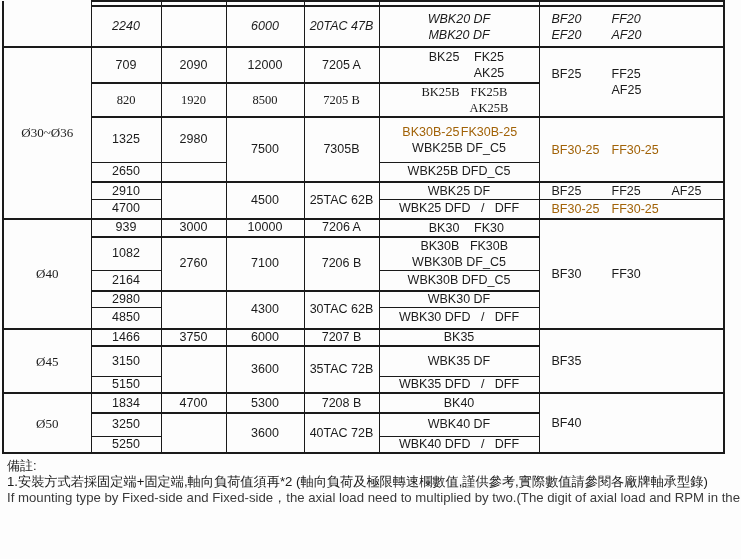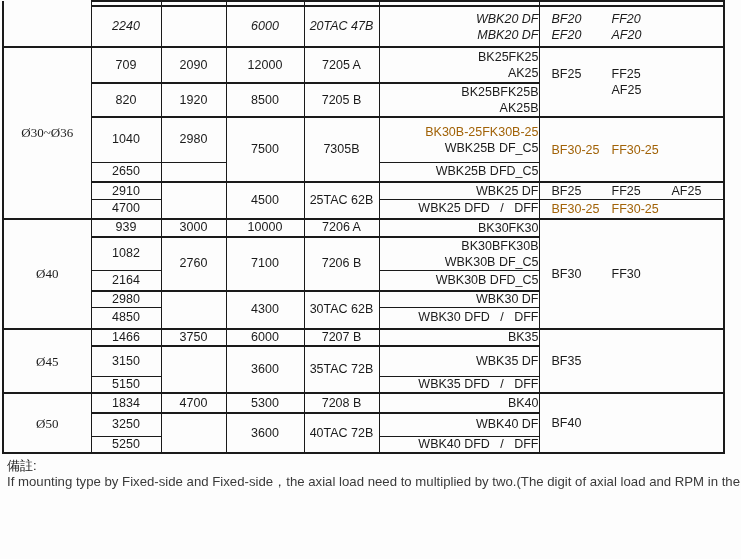--- a/index.html
+++ b/index.html
@@ -15,21 +15,21 @@
   }
   td{
     border:1px solid #1a1a1a;
     font-size:12.5px;line-height:15px;
     text-align:center;vertical-align:middle;
     padding:0;overflow:hidden;white-space:pre;
   }
   tr.g td{border-top-width:2px;}
   tr.g td.nt{border-top:none;}
   td.c0{font-size:13px;font-family:Liberation Serif, serif;}
-  td.c5{text-align:right;padding-left:0;}
+  td.c5{text-align:center;padding-left:0;}
   td.c6{text-align:left;padding-left:12px;}
   .ln{line-height:16px;}
   .seg{display:inline-block;min-width:60px;}
   .blue{color:#a16207;}
   .notes{margin:4px 0 0 7px;}
   .n-title{font-size:13px;line-height:16px;}
   .n-line{font-size:13.2px;line-height:16.2px;white-space:nowrap;}
   .n-en{color:#3a3a3a;}
   .n-blue{color:#7083b2;}
 </style>
@@ -66,29 +66,29 @@
       </tr>
       <tr class="g" style="height: 36px;">
         <td class="c0" rowspan="6">Ø30~Ø36</td>
         <td class="c1">709</td>
         <td class="c2">2090</td>
         <td class="c3">12000</td>
         <td class="c4">7205 A</td>
         <td class="c5"><div class="ln"><span class="seg">BK25</span><span>FK25</span></div><div class="ln"><span class="seg"></span><span>AK25</span></div></td>
         <td class="c6" rowspan="2"><div class="ln"><span class="seg">BF25</span><span>FF25</span></div><div class="ln"><span class="seg"></span><span>AF25</span></div></td>
       </tr>
-      <tr class="g" style="height: 19px;">
+      <tr class="g" style="height: 19px; font-family: Liberation Serif, serif;">
         <td class="c1">820</td>
         <td class="c2">1920</td>
         <td class="c3">8500</td>
         <td class="c4">7205 B</td>
         <td class="c5"><div class="ln"><span class="seg">BK25B</span><span>FK25B</span></div><div class="ln"><span class="seg"></span><span>AK25B</span></div></td>
       </tr>
       <tr class="g" style="height: 45px;">
-        <td class="c1">1040</td>
+        <td class="c1">1325</td>
         <td class="c2">2980</td>
         <td class="c3" rowspan="2">7500</td>
         <td class="c4" rowspan="2">7305B</td>
         <td class="c5"><div class="ln blue"><span class="seg">BK30B-25</span><span>FK30B-25</span></div><div class="ln">WBK25B DF_C5</div></td>
         <td class="c6" rowspan="2"><div class="ln blue"><span class="seg">BF30-25</span><span>FF30-25</span></div></td>
       </tr>
       <tr style="height: 20px;">
         <td class="c1">2650</td>
         <td class="c2"></td>
         <td class="c5">WBK25B DFD_C5</td>
@@ -175,14 +175,15 @@
       </tr>
       <tr style="height: 17px;">
         <td class="c1">5250</td>
         <td class="c5">WBK40 DFD   /   DFF</td>
       </tr>
     </tbody>
 </table>
 
 <div class="notes">
   <div class="n-title">備註:</div>
+  <div class="n-line">1.安裝方式若採固定端+固定端,軸向負荷值須再*2 (軸向負荷及極限轉速欄數值,謹供參考,實際數值請參閱各廠牌軸承型錄)</div>
   <div class="n-line n-en">If mounting type by Fixed-side and Fixed-side，the axial load need to multiplied by two.(The digit of axial load and RPM in the table</div>
 </div>
 
 </body></html>

